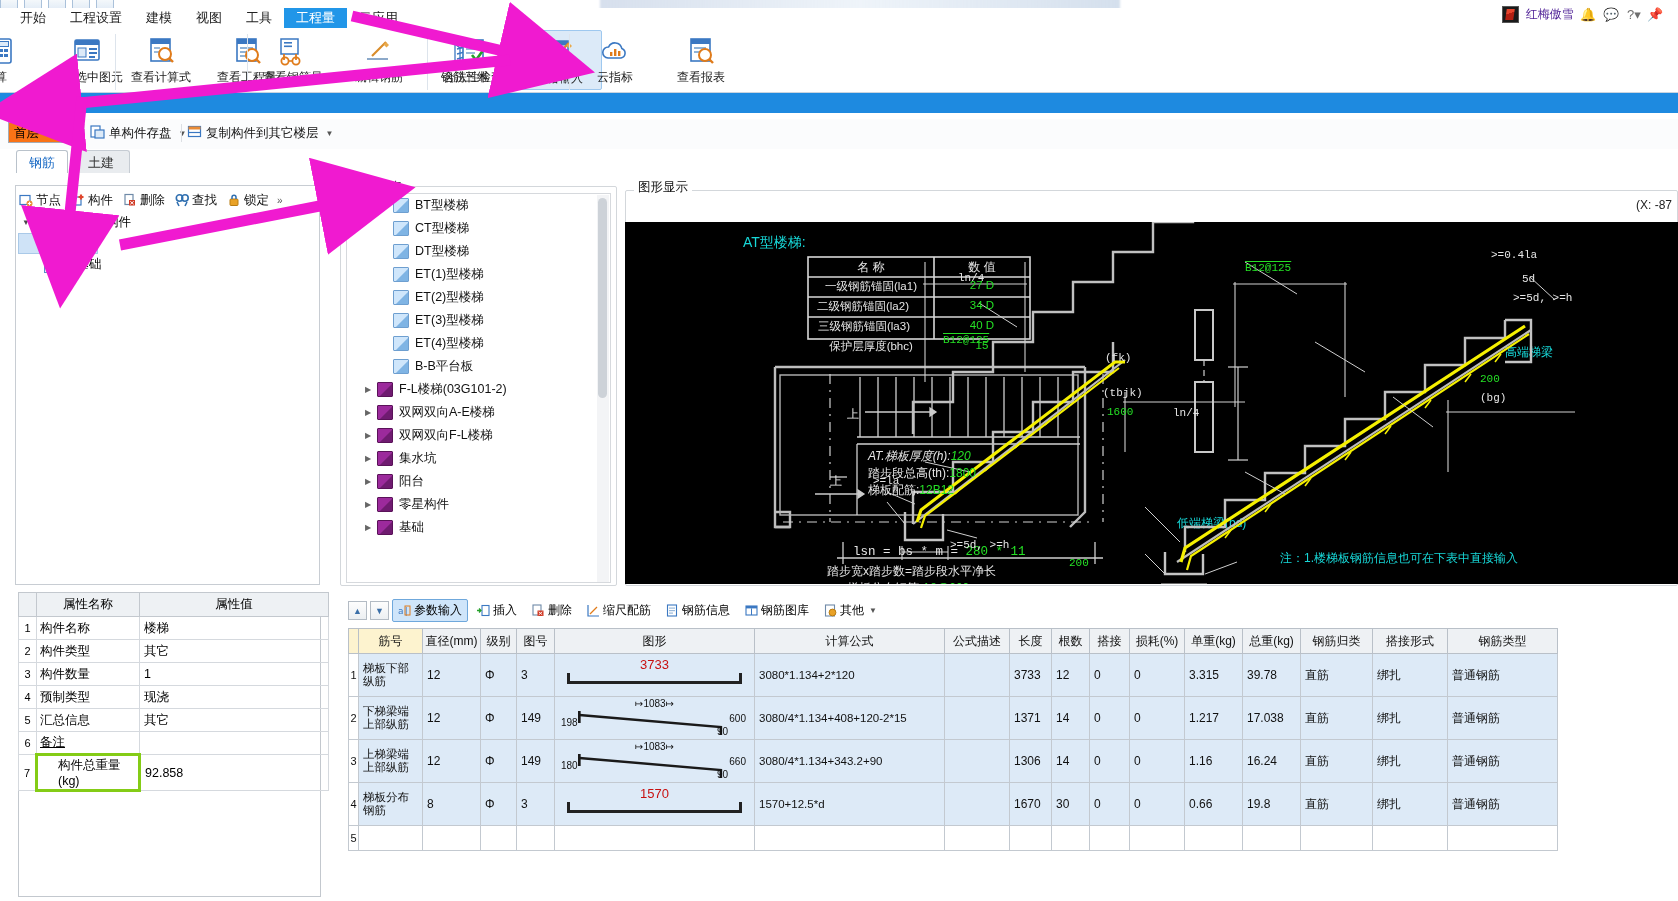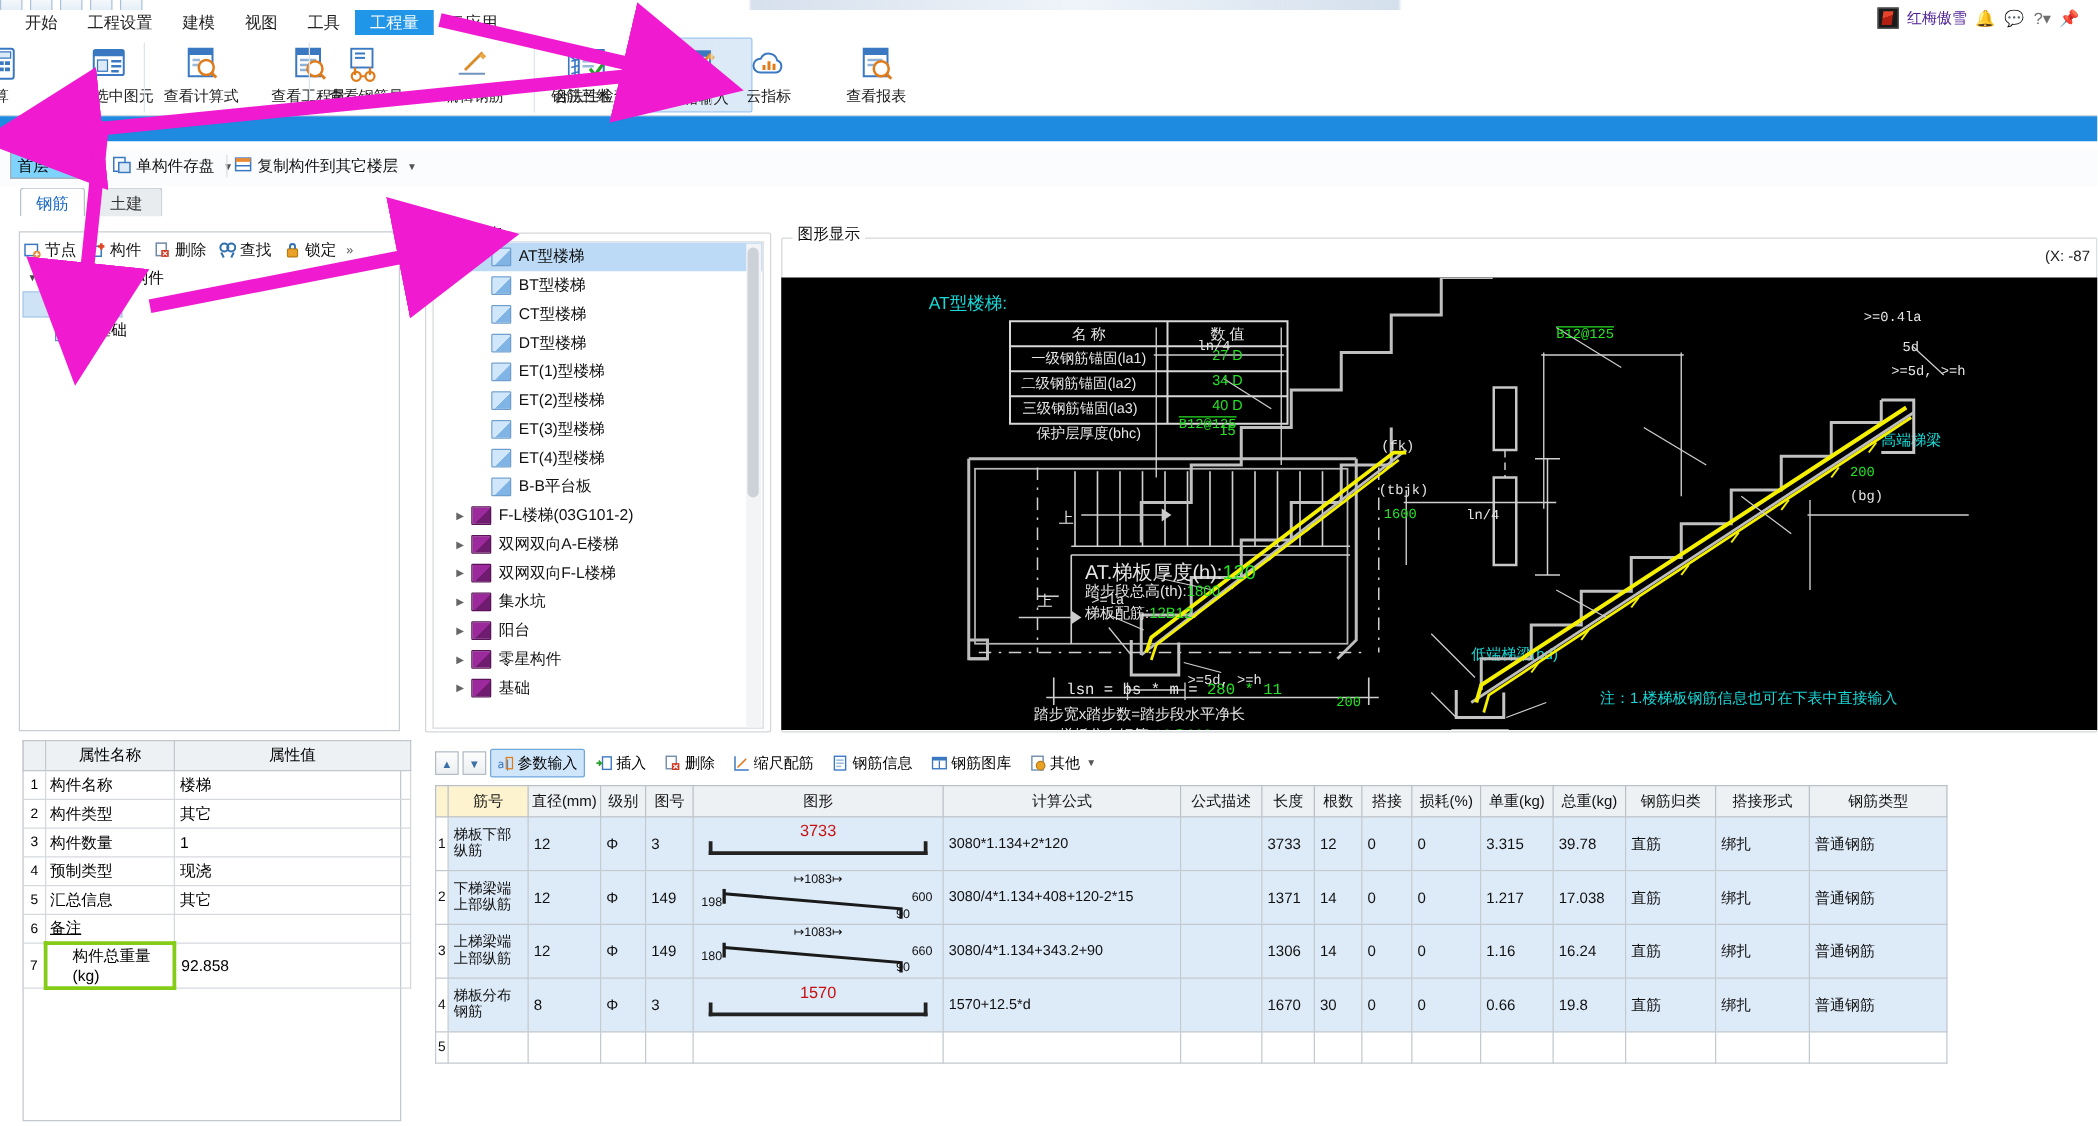--- a/index.html
+++ b/index.html
@@ -39,21 +39,21 @@
   .ribbtn .glyph{height:34px;display:flex;align-items:center;justify-content:center;}
   .ribbtn .lbl{font-size:12px;color:#1b1b1b;white-space:nowrap;margin-top:1px;}
   .ribsep{width:1px;height:56px;background:#dde4ec;margin:2px 2px 0 2px;}
 
   
   .secttitle{position:absolute;left:0;top:93px;width:1678px;height:20px;background:#1e8ae0;color:#fff;
      font-size:12.5px;line-height:20px;padding-left:9px;box-sizing:border-box;}
 
   
   .toolbar2{position:absolute;left:0;top:119px;width:1678px;height:30px;background:#fbfcfd;}
-  .combo{position:absolute;left:8px;top:3px;width:70px;height:21px;border:1px solid #a5acb5;background:#7dd3fc;
+  .combo{position:absolute;left:8px;top:3px;width:70px;height:21px;border:1px solid #a5acb5;background:#f97316;
      font-size:12.5px;line-height:21px;padding-left:5px;box-sizing:border-box;}
   .combo .arw{position:absolute;right:0;top:0;width:16px;height:19px;border-left:1px solid #cfd4da;
      background:#f3f5f7;text-align:center;line-height:19px;font-size:8px;color:#444;}
   .tb2item{position:absolute;top:4px;height:20px;display:flex;align-items:center;gap:4px;font-size:12.5px;color:#111;}
   .tb2item .dd{font-size:8px;color:#555;margin-left:3px;}
   .divv{position:absolute;top:5px;width:1px;height:18px;background:#dcdfe3;}
 
   
   .tabsrow{position:absolute;left:8px;top:150px;width:320px;height:24px;}
   .tabi{position:absolute;top:0;height:23px;line-height:23px;font-size:13px;text-align:center;
@@ -430,24 +430,20 @@
     </div>
     <div class="tnode lvl2">
       <span class="ficon"></span>
       <span>桩基础</span>
     </div>
   </div>
 
   <div class="grpbox" style="left:340px;top:186px;width:277px;height:400px;"></div>
   <div class="grplbl" style="left:348px;top:179px;">图集列表</div>
   <div class="atlaslist">
-    <div class="arow leaf sel">
-        <span class="bk bkblue"></span>
-        <span>AT型楼梯</span>
-      </div>
     <div class="arow leaf">
         <span class="bk bkblue"></span>
         <span>BT型楼梯</span>
       </div>
     <div class="arow leaf">
         <span class="bk bkblue"></span>
         <span>CT型楼梯</span>
       </div>
     <div class="arow leaf">
         <span class="bk bkblue"></span>
@@ -638,21 +634,21 @@
     <div style="position:absolute;left:309px;top:37px;width:96px;text-align:center;font-size:12px;" class="cw">数  值</div>
     <div style="position:absolute;left:183px;top:57px;width:126px;text-align:center;font-size:11.5px;" class="cw">一级钢筋锚固(la1)</div>
     <div style="position:absolute;left:309px;top:57px;width:96px;text-align:center;font-size:11.5px;" class="cg">27 D</div>
     <div style="position:absolute;left:183px;top:77px;width:110px;text-align:center;font-size:11.5px;" class="cw">二级钢筋锚固(la2)</div>
     <div style="position:absolute;left:309px;top:77px;width:96px;text-align:center;font-size:11.5px;" class="cg">34 D</div>
     <div style="position:absolute;left:183px;top:97px;width:112px;text-align:center;font-size:11.5px;" class="cw">三级钢筋锚固(la3)</div>
     <div style="position:absolute;left:309px;top:97px;width:96px;text-align:center;font-size:11.5px;" class="cg">40 D</div>
     <div style="position:absolute;left:183px;top:117px;width:126px;text-align:center;font-size:11.5px;" class="cw">保护层厚度(bhc)</div>
     <div style="position:absolute;left:309px;top:117px;width:96px;text-align:center;font-size:11.5px;" class="cg">15</div>
 
-    <div style="position:absolute;left:243px;top:226px;font-size:16px;">
+    <div style="position:absolute;left:243px;top:226px;font-size:12px;font-style:italic;">
       <span class="cw">AT.梯板厚度(h):</span><span class="cg">120</span>
     </div>
     <div style="position:absolute;left:243px;top:243px;font-size:12px;">
       <span class="cw">踏步段总高(th):</span><span class="cg">1800</span>
     </div>
     <div style="position:absolute;left:243px;top:260px;font-size:12px;">
       <span class="cw">梯板配筋:</span><span class="cg">12B12</span>
     </div>
     <div style="position:absolute;left:222px;top:184px;font-size:12px;" class="cw">上</div>
     <div style="position:absolute;left:205px;top:251px;font-size:12px;" class="cw">上</div>

